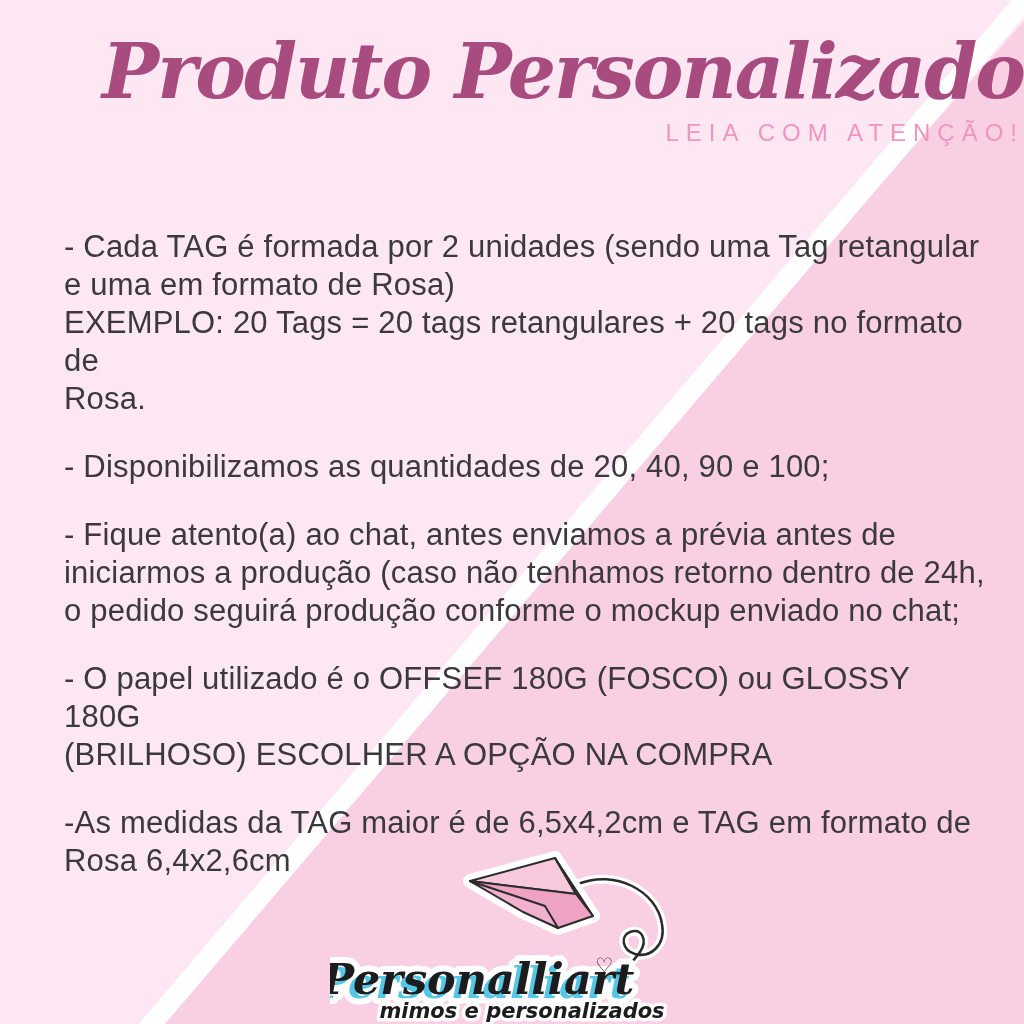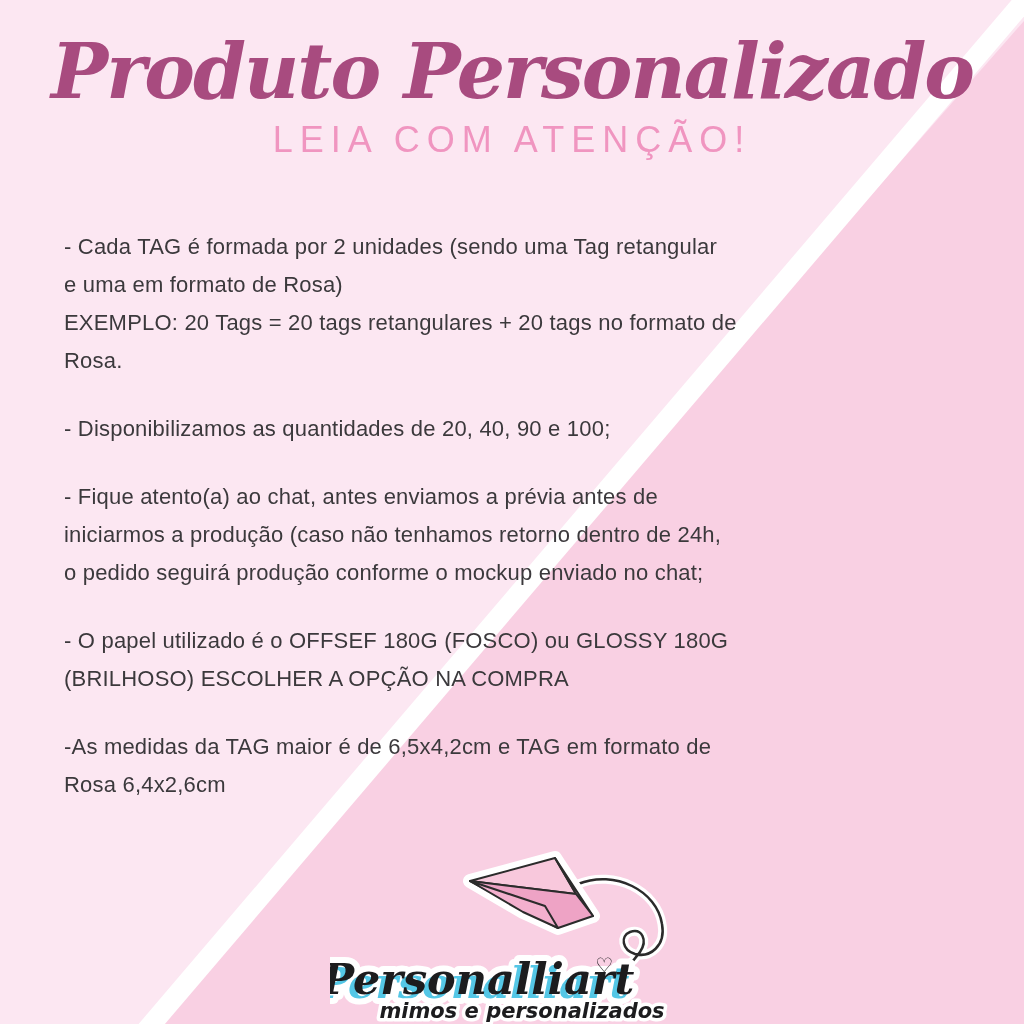--- a/index.html
+++ b/index.html
@@ -22,44 +22,44 @@
     font-family:"Liberation Sans",sans-serif;
     overflow:hidden;
     position:relative;
     background:var(--bg-light);
   }
   .bg{
     position:absolute;inset:0;width:1024px;height:1024px;z-index:0;
   }
   .header{
     position:absolute;top:26px;left:0;width:1024px;
-    text-align:center;z-index:2;
+    text-align:right;z-index:2;
   }
   .title{
     font-family:"DejaVu Serif","Liberation Serif",serif;
     font-style:italic;
     font-weight:bold;
     font-size:76px;
     line-height:1.2;
     color:var(--title);
     letter-spacing:-2px;
   }
   .subtitle{
     margin-top:2px;
-    font-size:36px;
+    font-size:24px;
     font-weight:normal;
     letter-spacing:7px;
     color:var(--subtitle);
   }
   .info{
     position:absolute;top:228px;left:64px;width:930px;z-index:2;
   }
   .info p{
     white-space:pre-wrap;
-    font-size:22px;
+    font-size:31px;
     line-height:38px;
     color:var(--body-text);
     margin-bottom:30px;
     letter-spacing:0.2px;
   }
   .info p.strong{
     font-weight:bold;
     letter-spacing:0.6px;
   }
   .info p.spaced{

